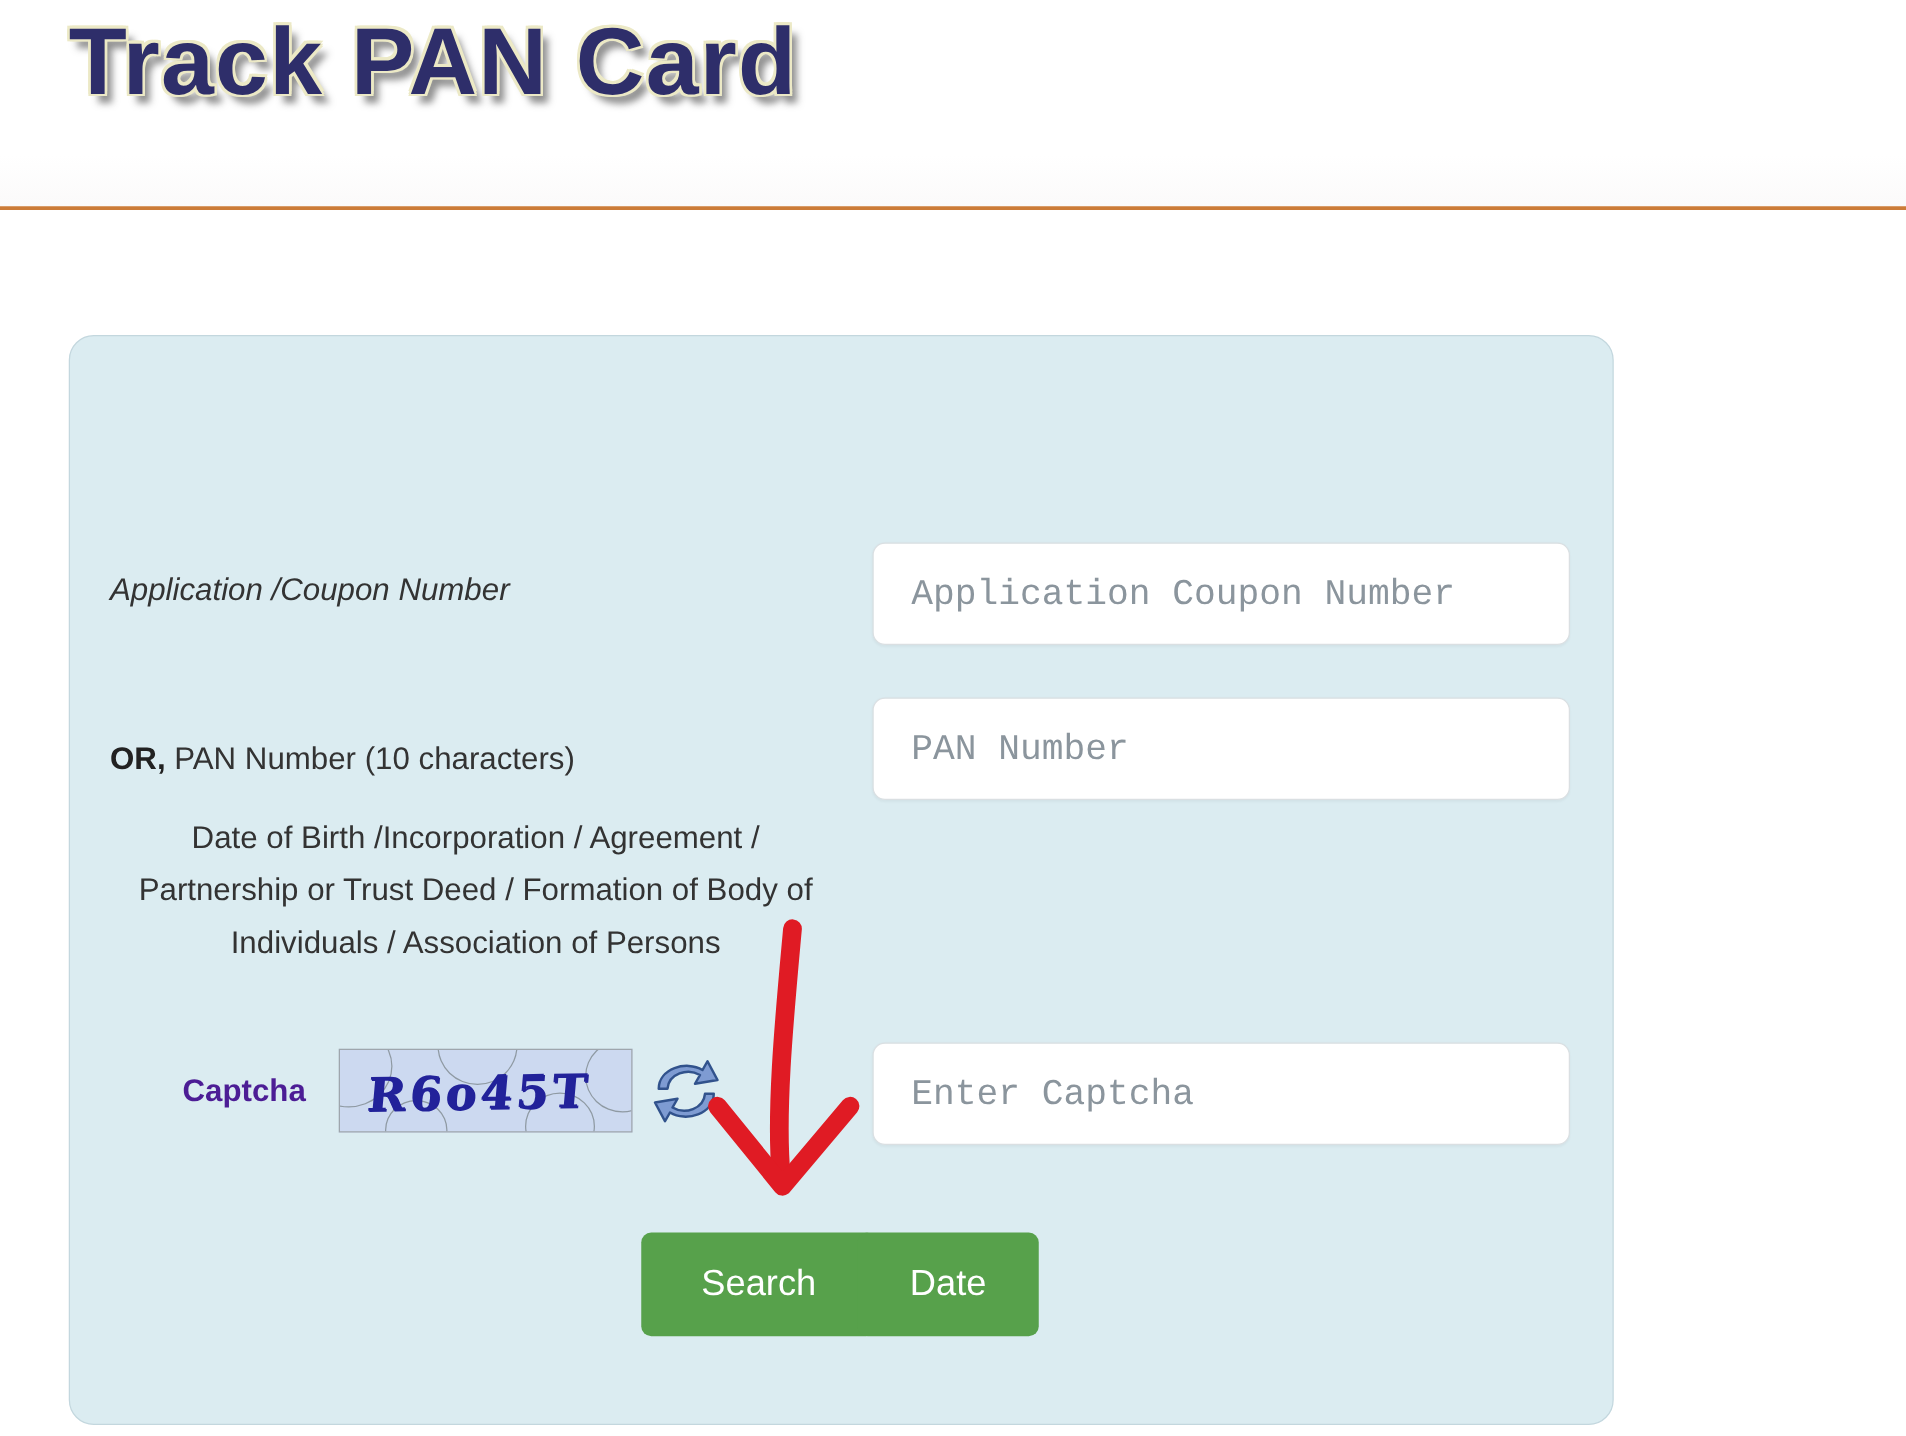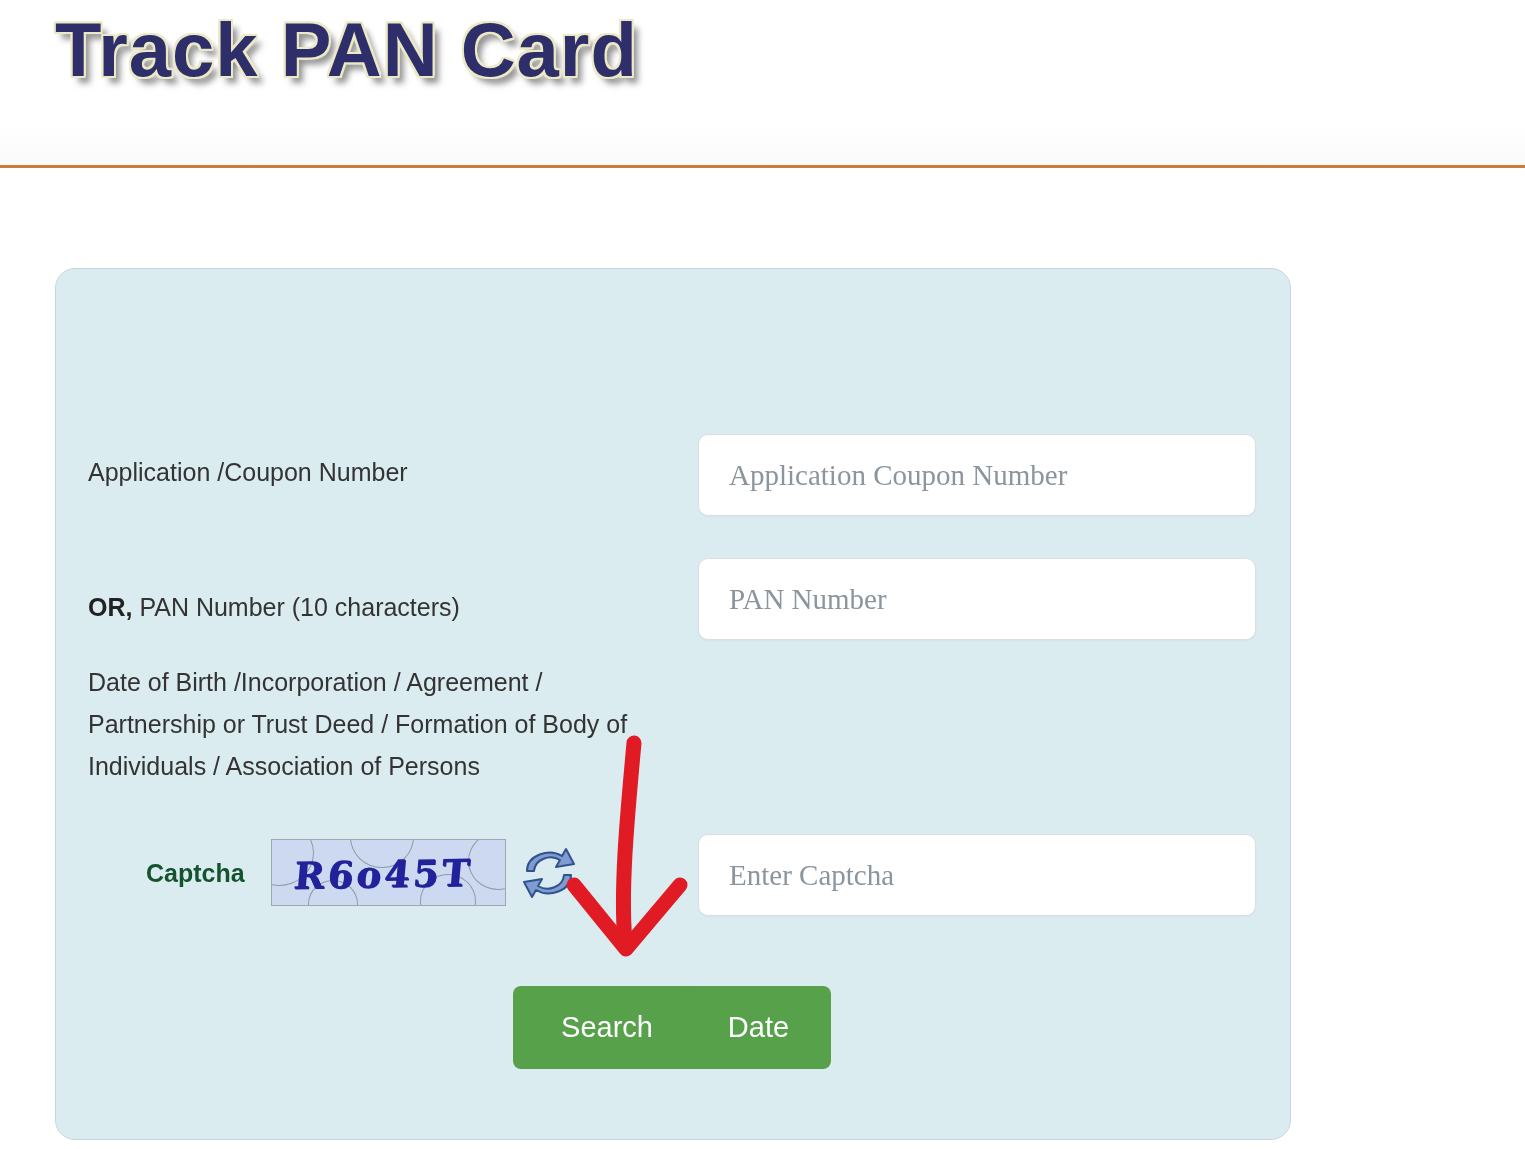--- a/index.html
+++ b/index.html
@@ -55,31 +55,31 @@
   .text-input {
     position: absolute;
     left: 642px;
     width: 558px; height: 82px;
     background: #ffffff;
     border: 1px solid #dadfe2;
     border-radius: 10px;
     padding: 0 30px;
     font-size: 29px;
     color: #555e66;
-    font-family: Liberation Serif, serif;
+    font-family: Liberation Mono, monospace;
     box-shadow: 0 1px 2px rgba(0,0,0,0.04);
     outline: none;
   }
   .text-input::placeholder { color: #8b959d; opacity: 1; }
 
   
   .captcha-label {
     position: absolute;
     left: 90px; top: 587px;
-    font-size: 25px; font-weight: bold; color: #14532d;
+    font-size: 25px; font-weight: bold; color: #4c1d95;
     line-height: 34px;
   }
   .captcha-box {
     position: absolute;
     left: 215px; top: 570px;
     width: 235px; height: 67px;
     background: #ccd9f0;
     border: 1px solid #9fa6ad;
     overflow: hidden;
   }
@@ -142,29 +142,29 @@
 </style>
 </head>
 <body>
 
 <div class="header">
   <h1 class="page-title">Track PAN Card</h1>
 </div>
 
 <div class="panel">
 
-  <div class="field-label" style="top: 182px;">Application /Coupon Number</div>
+  <div class="field-label" style="top: 182px; font-style: italic;">Application /Coupon Number</div>
   <input class="text-input" style="top: 165px;" type="text" placeholder="Application Coupon Number">
 
   <div class="field-label" style="top: 292px; margin-top: 25px;">
     <span class="bold">OR,</span><span> PAN Number (10 characters)</span>
   </div>
   <input class="text-input" style="top: 277px; margin-top: 12px;" type="text" placeholder="PAN Number">
 
-  <div class="field-label" style="top: 392px;">Date of Birth /Incorporation / Agreement / Partnership or Trust Deed / Formation of Body of Individuals / Association of Persons</div>
+  <div class="field-label" style="top: 380px; text-align: center;">Date of Birth /Incorporation / Agreement / Partnership or Trust Deed / Formation of Body of Individuals / Association of Persons</div>
 
   <div class="captcha-label">Captcha</div>
 
   <div class="captcha-box">
     <div class="noise-circle nc1"></div>
     <div class="noise-circle nc2"></div>
     <div class="noise-circle nc3"></div>
     <div class="noise-circle nc4"></div>
     <div class="noise-circle nc5"></div>
     <span class="captcha-text">R6o45T</span>

